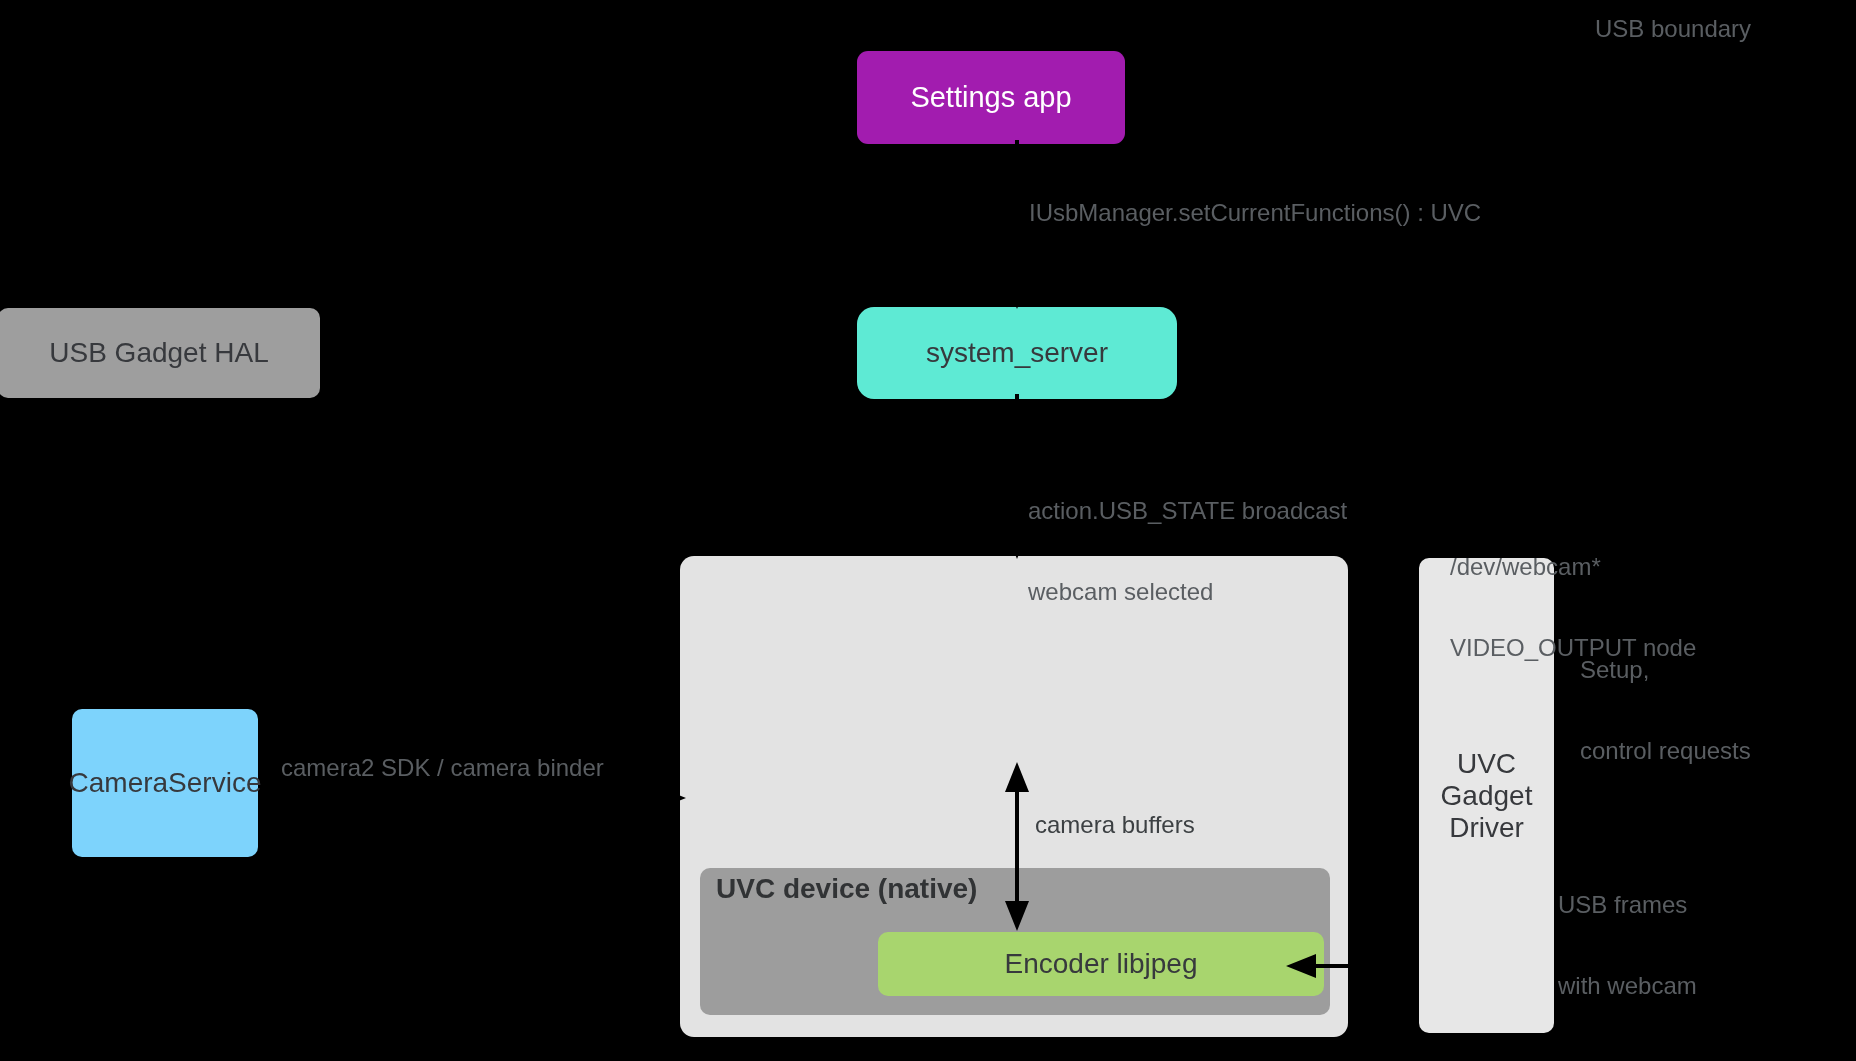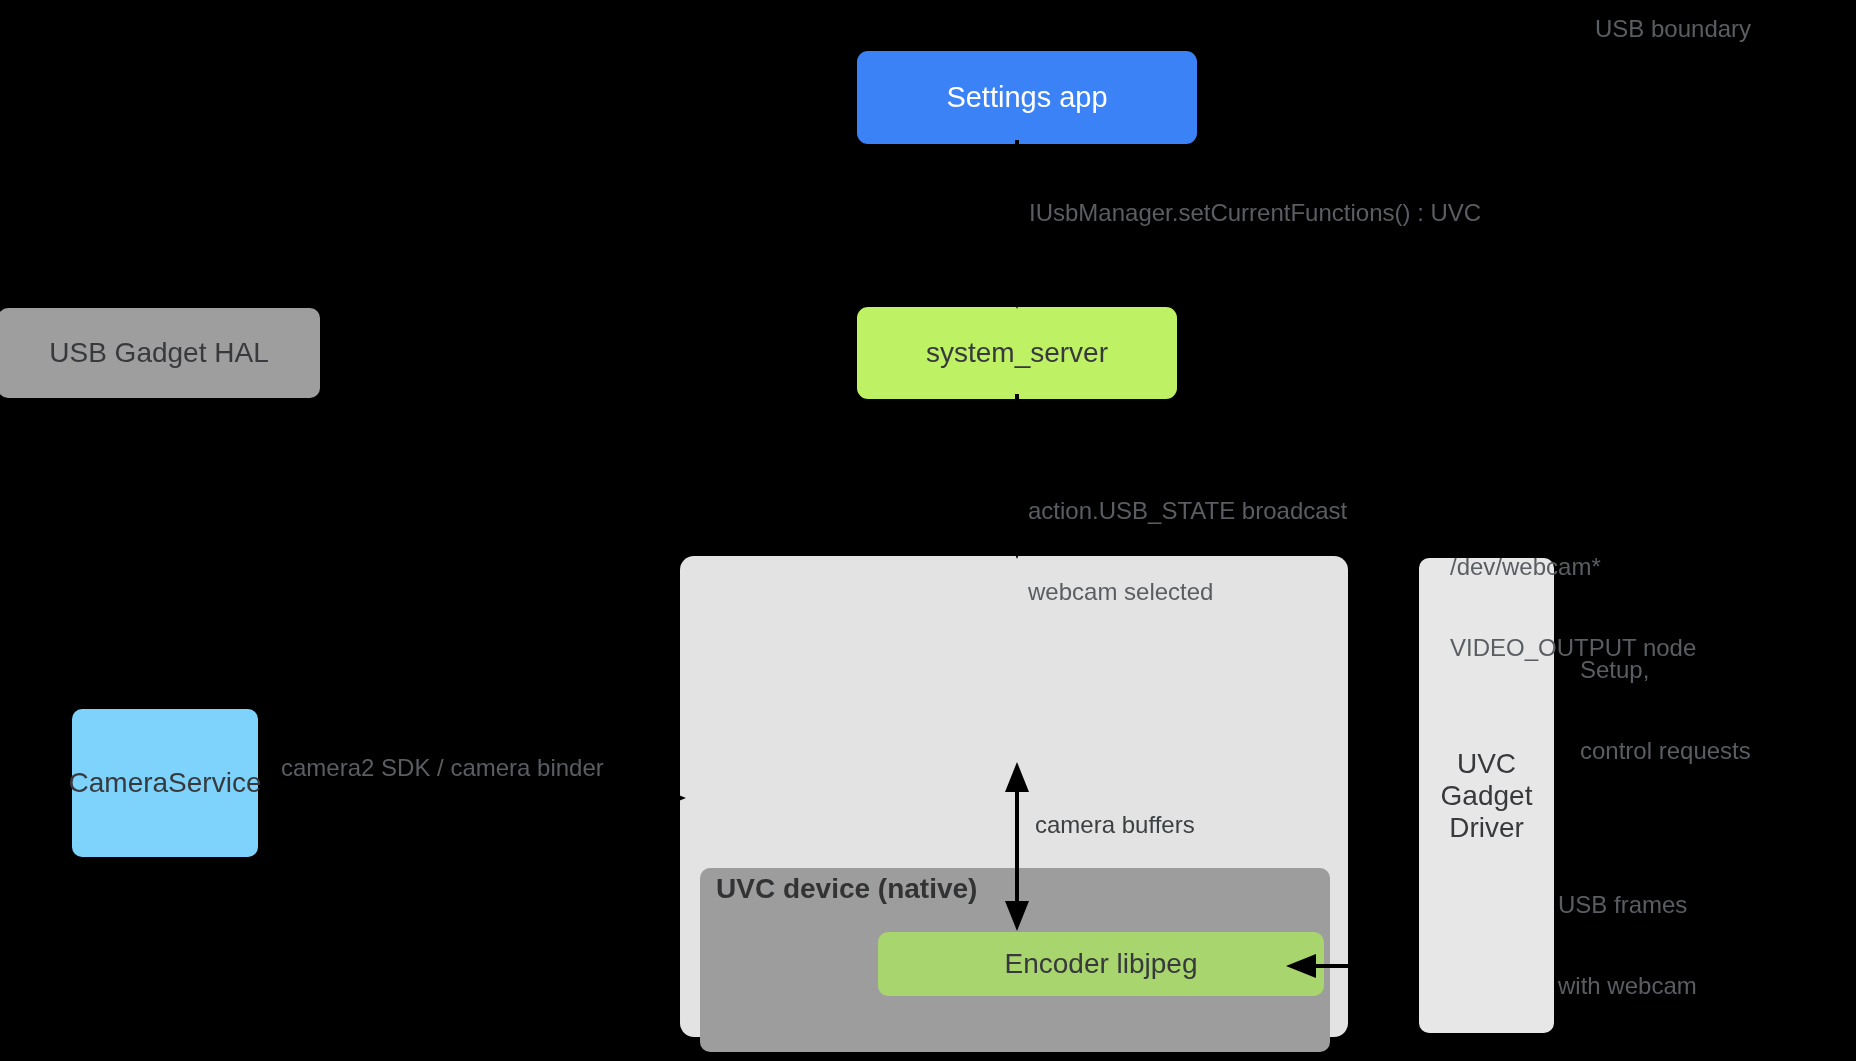--- a/index.html
+++ b/index.html
@@ -5,39 +5,39 @@
   html,body{margin:0;padding:0;background:#000;}
   .stage{
     position:relative;width:1856px;height:1061px;background:#000;
     font-family:"Liberation Sans",sans-serif;overflow:hidden;
   }
   
   .node{
     position:absolute;display:flex;align-items:center;justify-content:center;
     border-radius:10px;font-size:28px;color:#37393D;text-align:center;
   }
-  .node-settings   {left:857px;top:51px;width:340px;height:93px;background:#3b82f6;
+  .node-settings   {left:857px;top:51px;width:268px;height:93px;background:#a21caf;
                     color:#FFFFFF;font-size:29px;font-weight:500;border-radius:11px;}
-  .node-system     {left:857px;top:307px;width:320px;height:92px;background:#bef264;border-radius:11px;}
+  .node-system     {left:857px;top:307px;width:320px;height:92px;background:#5eead4;border-radius:17px;}
   .node-hal        {left:-2px;top:308px;width:322px;height:90px;background:#9E9E9E;}
   .node-camservice {left:72px;top:709px;width:186px;height:148px;background:#7dd3fc;}
   .node-encoder    {left:878px;top:932px;width:446px;height:64px;background:#A8D56E;}
   .node-driver     {left:1419px;top:558px;width:135px;height:475px;background:#E7E7E7;
                     flex-direction:column;line-height:32px;font-size:28px;}
   .node-driver span{display:block;}
   
   .container-fg{
     position:absolute;left:680px;top:556px;width:668px;height:481px;
     background:#E3E3E3;border-radius:14px;
   }
   .container-fg-title{
     position:absolute;left:26px;top:33px;font-size:28px;font-weight:bold;color:#2D2F31;
   }
   .container-uvc{
-    position:absolute;left:20px;top:312px;width:630px;height:184px;
+    position:absolute;left:20px;top:312px;width:630px;height:147px;
     background:#9D9D9D;border-radius:10px;
   }
   .container-uvc-title{
     position:absolute;left:16px;top:6px;font-size:28px;font-weight:bold;color:#313335;line-height:30px;
   }
   
   .label{
     position:absolute;font-size:24px;line-height:27px;color:#5A5E62;white-space:pre;
   }
   .label-usb-boundary {left:1595px;top:15px;}

